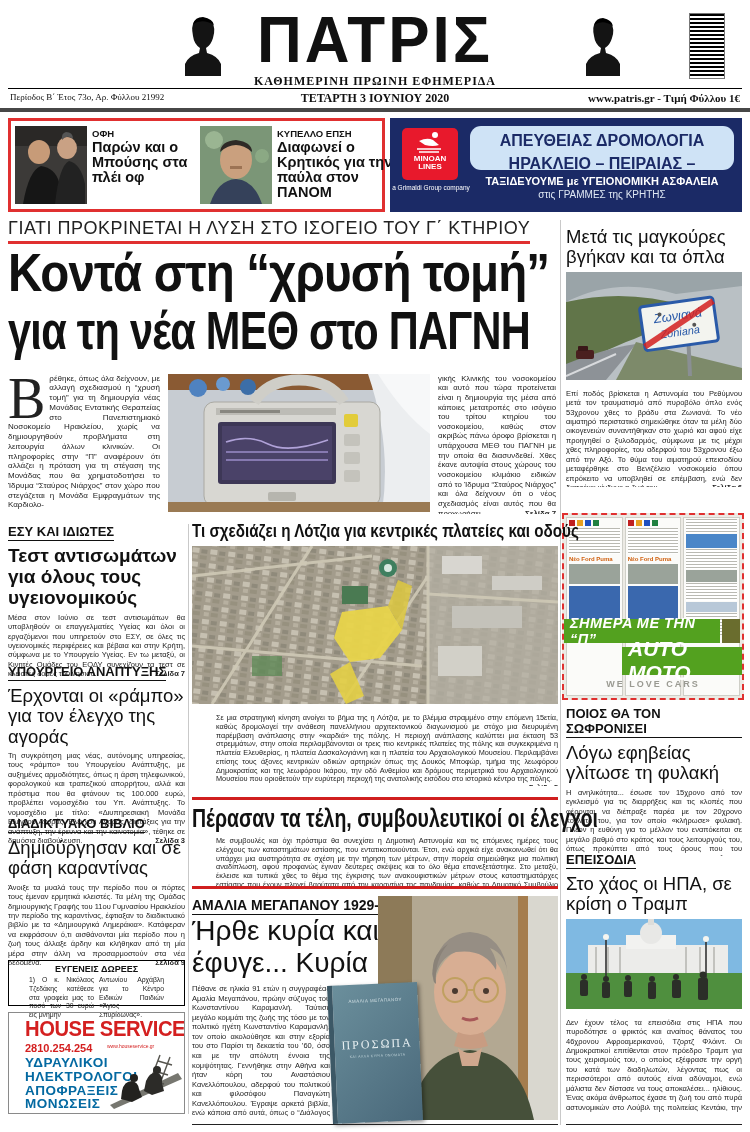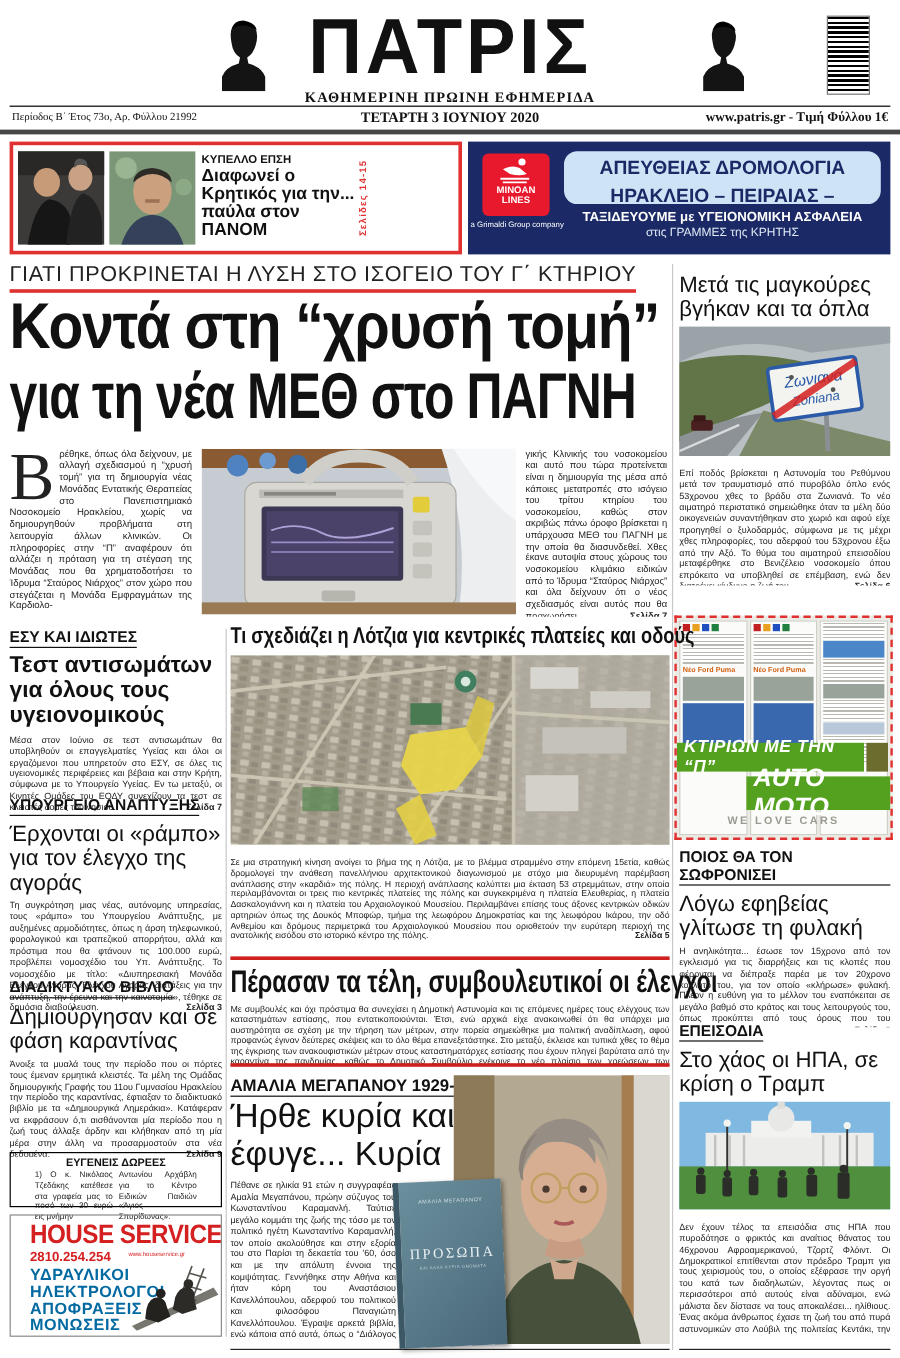--- a/index.html
+++ b/index.html
@@ -95,21 +95,21 @@
   .h-title{color:#d42020;font-weight:900;font-size:22px;white-space:nowrap;transform:scaleX(.92);
            transform-origin:left;letter-spacing:-.5px;}
   .h-phone{color:#d42020;font-weight:700;font-size:11px;}
   .h-site{color:#d42020;font-size:5px;position:absolute;left:98px;top:30px;}
   .h-serv{color:#0369a1;font-weight:800;font-size:13.5px;line-height:1.02;letter-spacing:.5px;margin-top:2px;}
   .h-foot{color:#d42020;font-weight:900;font-size:15px;white-space:nowrap;transform:scaleX(.95);
           transform-origin:left;margin-top:1px;}
   .h-art{position:absolute;right:2px;top:34px;}
   
   .lotzia-h{font-size:19px;font-weight:800;white-space:nowrap;transform:scaleX(.8);transform-origin:left;}
-  .lotzia-body,.teli-body{font-size:7.3px;line-height:1.2;text-align:justify;color:#222;overflow:hidden;}
+  .lotzia-body,.teli-body{font-size:7.3px;line-height:1.2;text-align:justify;color:#222;overflow:hidden;margin-left:24px;}
   .redrule{left:192px;width:366px;border-top:3px solid #d01f1f;}
   .teli-h{font-size:26px;font-weight:800;white-space:nowrap;transform:scaleX(.75);transform-origin:left;}
   .mega-kick{font-weight:700;font-size:14px;display:inline-block;border-bottom:1.5px solid #111;padding-bottom:1px;}
   .mega-h{font-size:28px;font-weight:400;line-height:1.15;}
   .mega-body{width:138px;font-size:7.5px;line-height:1.27;text-align:justify;color:#222;overflow:hidden;height:133px;}
   .bookcov{position:absolute;left:138px;top:88px;width:90px;height:138px;transform:rotate(-2.5deg);
            background:linear-gradient(135deg,#6b8f9c,#49687a);border-left:5px solid #3c5866;
            box-shadow:2px 2px 4px rgba(0,0,0,.4);color:#e8f0f2;text-align:center;box-sizing:border-box;}
   .bk-auth{font-size:4.5px;letter-spacing:.5px;margin-top:14px;color:#cfdde2;}
   .bk-title{font-family:"Liberation Serif",serif;font-size:12px;letter-spacing:2px;margin-top:34px;}
@@ -149,20 +149,24 @@
       <div class="t-photo">
         <svg width="72" height="78" viewBox="0 0 72 78">
             <rect width="72" height="78" fill="#3c3a38"></rect>
             <rect width="72" height="20" fill="#2a2826"></rect>
             <ellipse cx="24" cy="26" rx="11" ry="12" fill="#c79b78"></ellipse>
             <ellipse cx="52" cy="22" rx="10" ry="11" fill="#c9a184"></ellipse>
             <path d="M8 78 Q14 44 26 40 Q40 42 44 56 L44 78Z" fill="#161616"></path>
             <path d="M40 78 Q44 40 54 35 Q66 38 70 58 L70 78Z" fill="#222"></path>
             <path d="M47 14 Q52 8 58 13 Q58 6 51 6 Q46 7 47 14Z" fill="#555"></path>
           </svg>
+      </div>
+      <div class="t-text" style="width:104px;">
+        <div class="t-kick">ΟΦΗ</div>
+        <div class="t-head">Παρών και ο Μπούσης στα πλέι οφ</div>
       </div>
     </div>
     <div class="t-item">
       <div class="t-photo">
         <svg width="72" height="78" viewBox="0 0 72 78">
             <rect width="72" height="78" fill="#7b9677"></rect>
             <circle cx="14" cy="14" r="9" fill="#a8c29e" opacity=".7"></circle>
             <circle cx="62" cy="30" r="7" fill="#93b08a" opacity=".7"></circle>
             <ellipse cx="36" cy="34" rx="16" ry="19" fill="#caa07e"></ellipse>
             <path d="M20 26 Q36 12 52 26 Q52 16 36 14 Q21 15 20 26Z" fill="#2e2a26"></path>
@@ -300,21 +304,21 @@
       <div class="mini-page">
         <div class="mini-lines" style="height:14px;"></div>
         <div class="mini-photo" style="background:#4a86c8;height:14px;"></div>
         <div class="mini-lines" style="height:20px;"></div>
         <div class="mini-photo" style="height:12px;"></div>
         <div class="mini-lines" style="height:18px;"></div>
         <div class="mini-photo" style="background:#b8c8d8;height:10px;"></div>
         <div class="mini-lines" style="height:22px;"></div>
       </div>
     </div>
-    <div class="g-ban b1">ΚΤΙΡΙΩΝ ΜΕ ΤΗΝ “Π”</div>
+    <div class="g-ban b1">ΣΗΜΕΡΑ ΜΕ ΤΗΝ “Π”</div>
     <div class="g-ban b2">AUTO MOTO</div>
     <div class="welove">WE LOVE CARS</div>
   </div>
 
   <div class="abs rsec" style="top:706px;">
     <div class="kick">ΠΟΙΟΣ ΘΑ ΤΟΝ ΣΩΦΡΟΝΙΣΕΙ</div>
     <div class="hmd light">Λόγω εφηβείας γλίτωσε τη φυλακή</div>
     <div class="bxs" style="height:68px;">
       <span>Η ανηλικότητα... έσωσε τον 15χρονο από τον εγκλεισμό για τις διαρρήξεις και τις κλοπές που φέρονται να διέπραξε παρέα με τον 20χρονο κολλητό του, για τον οποίο «κλήρωσε» φυλακή. Πλέον η ευθύνη για το μέλλον του εναπόκειται σε μεγάλο βαθμό στο κράτος και τους λειτουργούς του, όπως προκύπτει από τους όρους που του επιβλήθηκαν.</span> <span class="pref">Σελίδα 3</span>
     </div>

